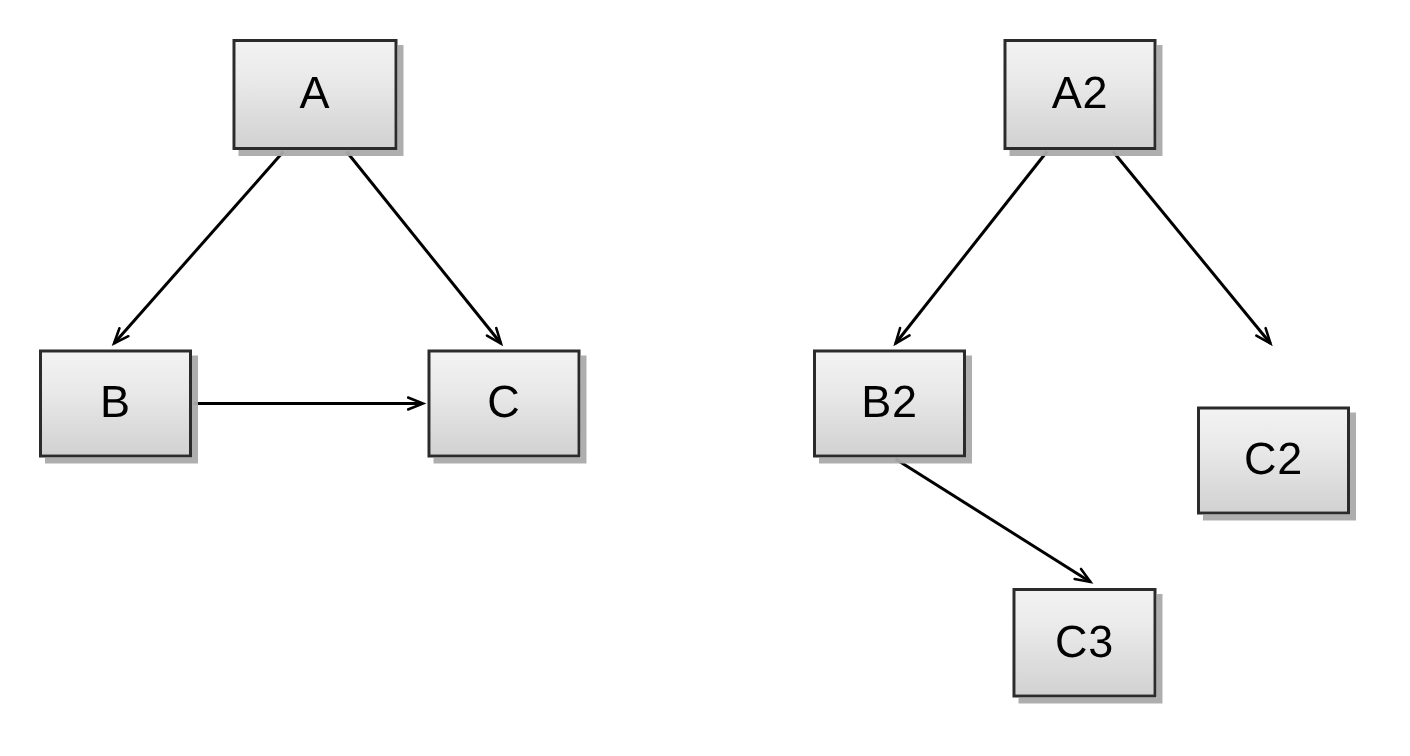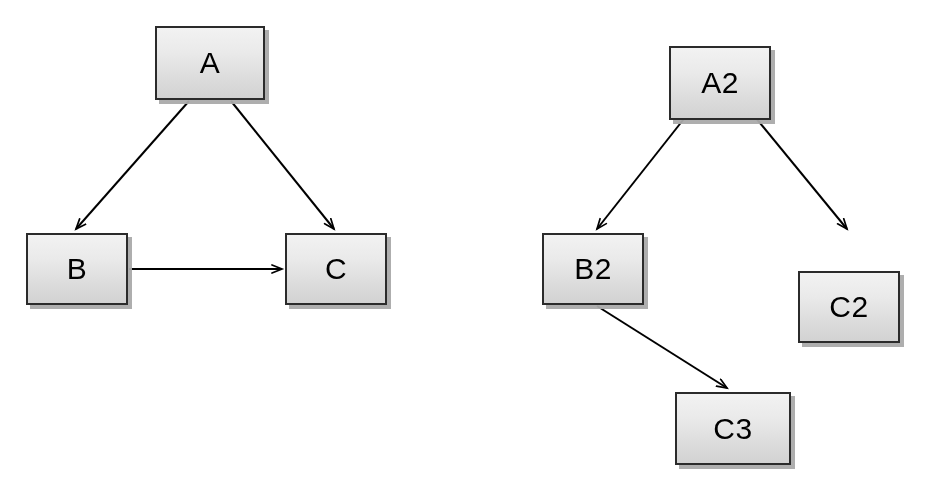--- a/index.html
+++ b/index.html
@@ -70,27 +70,27 @@
   <div id="nodes-group">
       <div class="node" style="left: 155px; top: 26px; width: 110px; height: 74px;">
         <span class="node-label">A</span>
       </div>
       <div class="node" style="left: 26px; top: 233px; width: 102px; height: 72px;">
         <span class="node-label">B</span>
       </div>
       <div class="node" style="left: 285px; top: 233px; width: 102px; height: 72px;">
         <span class="node-label">C</span>
       </div>
-      <div class="node" style="left: 669px; top: 26px; width: 102px; height: 74px; margin-top: 20px;">
+      <div class="node" style="left: 669px; top: 26px; width: 102px; height: 74px;">
         <span class="node-label">A2</span>
       </div>
       <div class="node" style="left: 542px; top: 233px; width: 102px; height: 72px;">
         <span class="node-label">B2</span>
       </div>
       <div class="node" style="left: 798px; top: 233px; width: 102px; height: 72px; margin-top: 38px;">
         <span class="node-label">C2</span>
       </div>
-      <div class="node" style="left: 675px; top: 392px; width: 116px; height: 73px;">
+      <div class="node" style="left: 675px; top: 392px; width: 96px; height: 73px;">
         <span class="node-label">C3</span>
       </div>
     </div>
 
 </div>
 
 </body></html>

